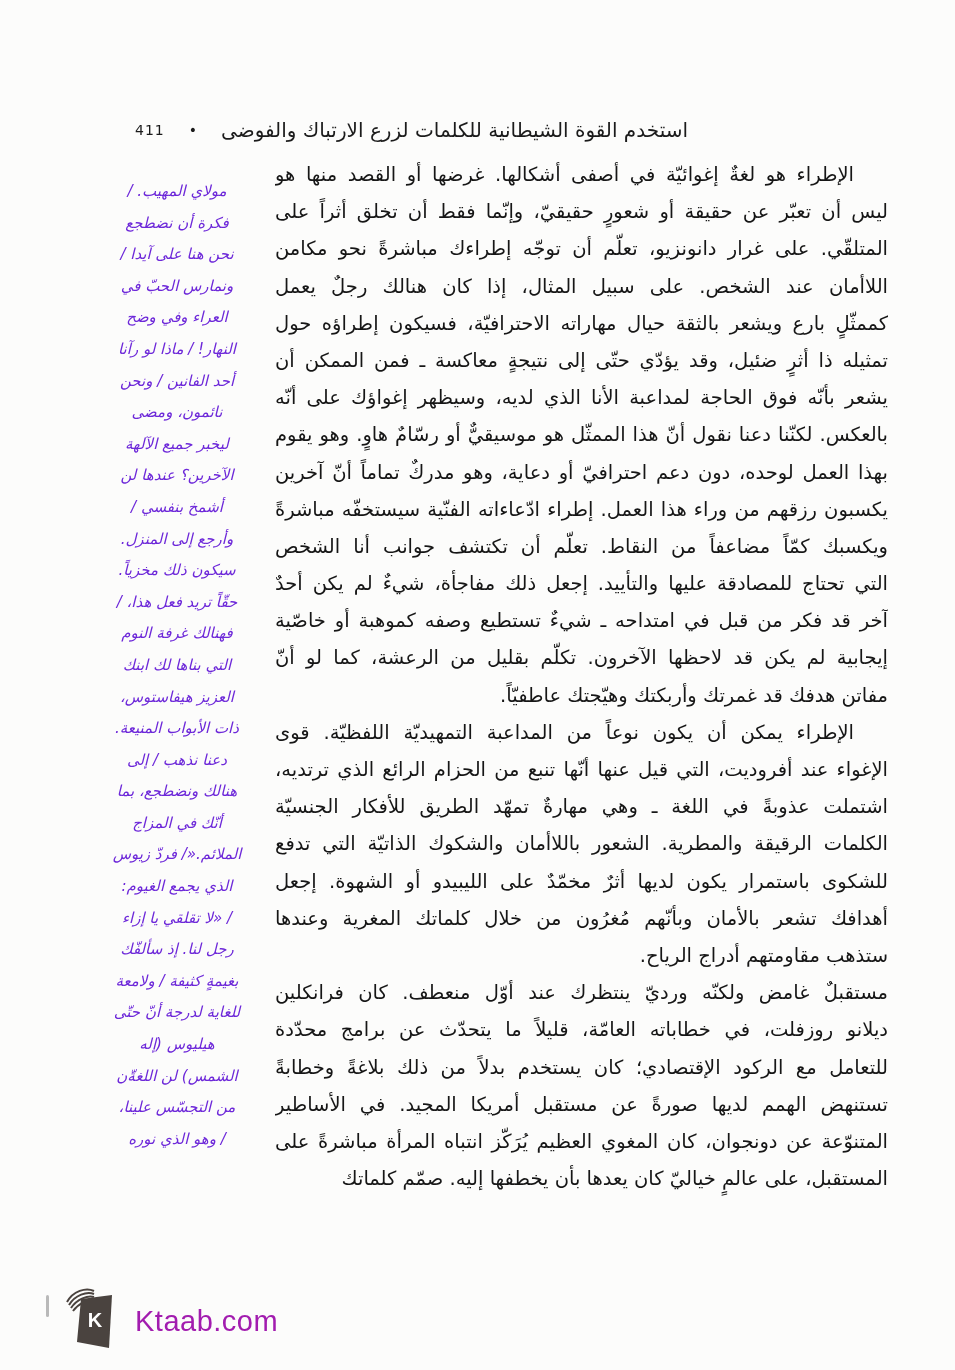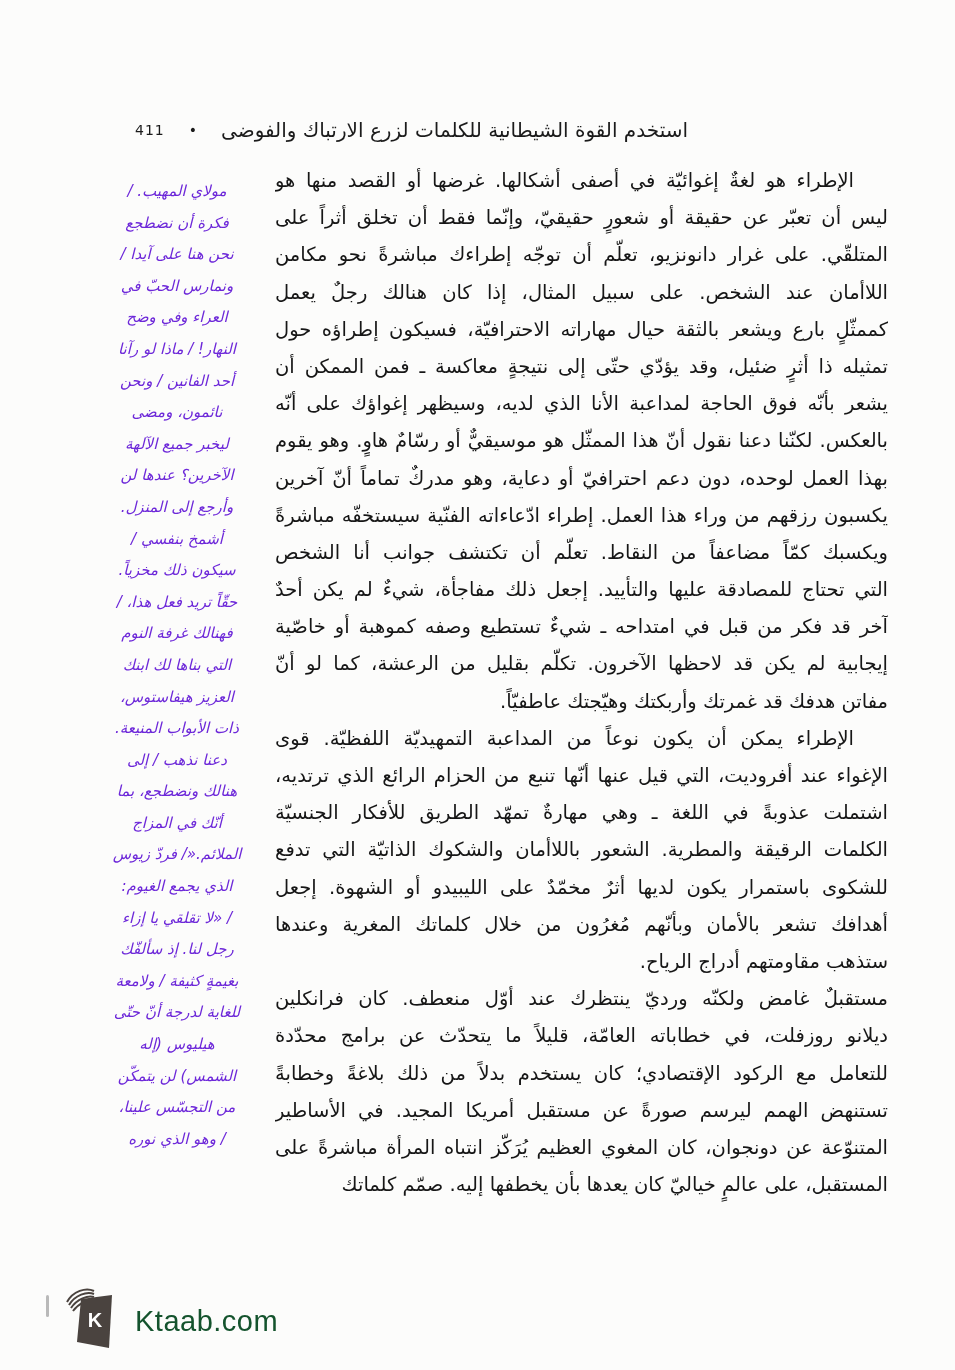--- a/index.html
+++ b/index.html
@@ -17,37 +17,37 @@
   .header .pgnum{font-size:14px;letter-spacing:1px;}
   .header .bullet{font-size:14px;line-height:28px;}
   
   .margin-note{
     position:absolute;top:176px;left:84px;width:186px;
     direction:rtl;font-style:italic;font-size:15px;color:#6d28d9;
   }
   .mline{height:31.6px;line-height:31.6px;text-align:center;white-space:nowrap;overflow:visible;}
   
   .body-col{
-    position:absolute;top:162px;right:67px;width:613px;
+    position:absolute;top:156px;right:67px;width:613px;
     direction:rtl;font-size:19.5px;color:#161616;
   }
   .bline{
     height:37.2px;line-height:37.2px;overflow:hidden;
     text-align:justify;text-align-last:justify;
   }
   .bline.last{text-align-last:right;}
   .bline.first{text-indent:34px;}
   
   .footer{
     position:absolute;left:64px;top:1286px;
     display:flex;align-items:center;gap:13px;
   }
   .brand-text{
     font-family:"Liberation Sans","DejaVu Sans",sans-serif;
-    font-size:29px;color:#14532d;letter-spacing:0.5px;
+    font-size:29px;color:#a21caf;letter-spacing:0.5px;
   }
   .edge-mark{
     position:absolute;left:46px;top:1295px;width:3px;height:22px;
     background:#b9b9b9;border-radius:2px;
   }
 </style>
 </head>
 <body>
 
 <div class="page">
@@ -62,39 +62,39 @@
       <div class="mline">مولاي المهيب. /</div>
       <div class="mline">فكرة أن نضطجع</div>
       <div class="mline">نحن هنا على آيدا /</div>
       <div class="mline">ونمارس الحبّ في</div>
       <div class="mline">العراء وفي وضح</div>
       <div class="mline">النهار! / ماذا لو رآنا</div>
       <div class="mline">أحد الفانين / ونحن</div>
       <div class="mline">نائمون، ومضى</div>
       <div class="mline">ليخبر جميع الآلهة</div>
       <div class="mline">الآخرين؟ عندها لن</div>
+      <div class="mline">أشمخ بنفسي /</div>
       <div class="mline">وأرجع إلى المنزل.</div>
-      <div class="mline">أشمخ بنفسي /</div>
       <div class="mline">سيكون ذلك مخزياً.</div>
       <div class="mline">حقّاً تريد فعل هذا، /</div>
       <div class="mline">فهنالك غرفة النوم</div>
       <div class="mline">التي بناها لك ابنك</div>
       <div class="mline">العزيز هيفاستوس،</div>
       <div class="mline">ذات الأبواب المنيعة.</div>
       <div class="mline">دعنا نذهب / إلى</div>
       <div class="mline">هنالك ونضطجع، بما</div>
       <div class="mline">أنّك في المزاج</div>
       <div class="mline">الملائم.«/ فردّ زيوس</div>
       <div class="mline">الذي يجمع الغيوم:</div>
       <div class="mline">/ «لا تقلقي يا إزاء</div>
       <div class="mline">رجل لنا. إذ سألفّك</div>
       <div class="mline">بغيمةٍ كثيفة / ولامعة</div>
       <div class="mline">للغاية لدرجة أنّ حتّى</div>
       <div class="mline">هيليوس (إله</div>
-      <div class="mline">الشمس) لن يتمكّن</div>
+      <div class="mline">الشمس) لن اللغةّن</div>
       <div class="mline">من التجسّس علينا،</div>
       <div class="mline">/ وهو الذي نوره</div>
     </div>
 
   <div class="body-col">
       <div class="para">
         <div class="bline first">الإطراء هو لغةٌ إغوائيّة في أصفى أشكالها. غرضها أو القصد منها هو</div>
         <div class="bline">ليس أن تعبّر عن حقيقة أو شعورٍ حقيقيّ، وإنّما فقط أن تخلق أثراً على</div>
         <div class="bline">المتلقّي. على غرار دانونزيو، تعلّم أن توجّه إطراءك مباشرةً نحو مكامن</div>
         <div class="bline">اللاأمان عند الشخص. على سبيل المثال، إذا كان هنالك رجلٌ يعمل</div>
@@ -116,21 +116,21 @@
         <div class="bline">اشتملت عذوبةً في اللغة ـ وهي مهارةٌ تمهّد الطريق للأفكار الجنسيّة بمساعدة</div>
         <div class="bline">الكلمات الرقيقة والمطرية. الشعور باللاأمان والشكوك الذاتيّة التي تدفع</div>
         <div class="bline">للشكوى باستمرار يكون لديها أثرٌ مخمّدٌ على الليبيدو أو الشهوة. إجعل</div>
         <div class="bline">أهدافك تشعر بالأمان وبأنّهم مُغرُون من خلال كلماتك المغرية وعندها</div>
         <div class="bline last">ستذهب مقاومتهم أدراج الرياح.</div>
       </div>
       <div class="para">
         <div class="bline">مستقبلٌ غامض ولكنّه ورديّ ينتظرك عند أوّل منعطف. كان فرانكلين</div>
         <div class="bline">ديلانو روزفلت، في خطاباته العامّة، قليلاً ما يتحدّث عن برامج محدّدة</div>
         <div class="bline">للتعامل مع الركود الإقتصادي؛ كان يستخدم بدلاً من ذلك بلاغةً وخطابةً</div>
-        <div class="bline">تستنهض الهمم ليرسم صورةً عن مستقبل أمريكا المجيد. في الأساطير</div>
+        <div class="bline">تستنهض الهمم لديها صورةً عن مستقبل أمريكا المجيد. في الأساطير</div>
         <div class="bline">المتنوّعة عن دونجوان، كان المغوي العظيم يُرَكّز انتباه المرأة مباشرةً على</div>
         <div class="bline last">المستقبل، على عالمٍ خياليّ كان يعدها بأن يخطفها إليه. صمّم كلماتك</div>
       </div>
     </div>
 
   <div class="edge-mark"></div>
 
   <div class="footer">
     <span>
       <svg width="58" height="66" viewBox="0 0 58 66" aria-hidden="true">

